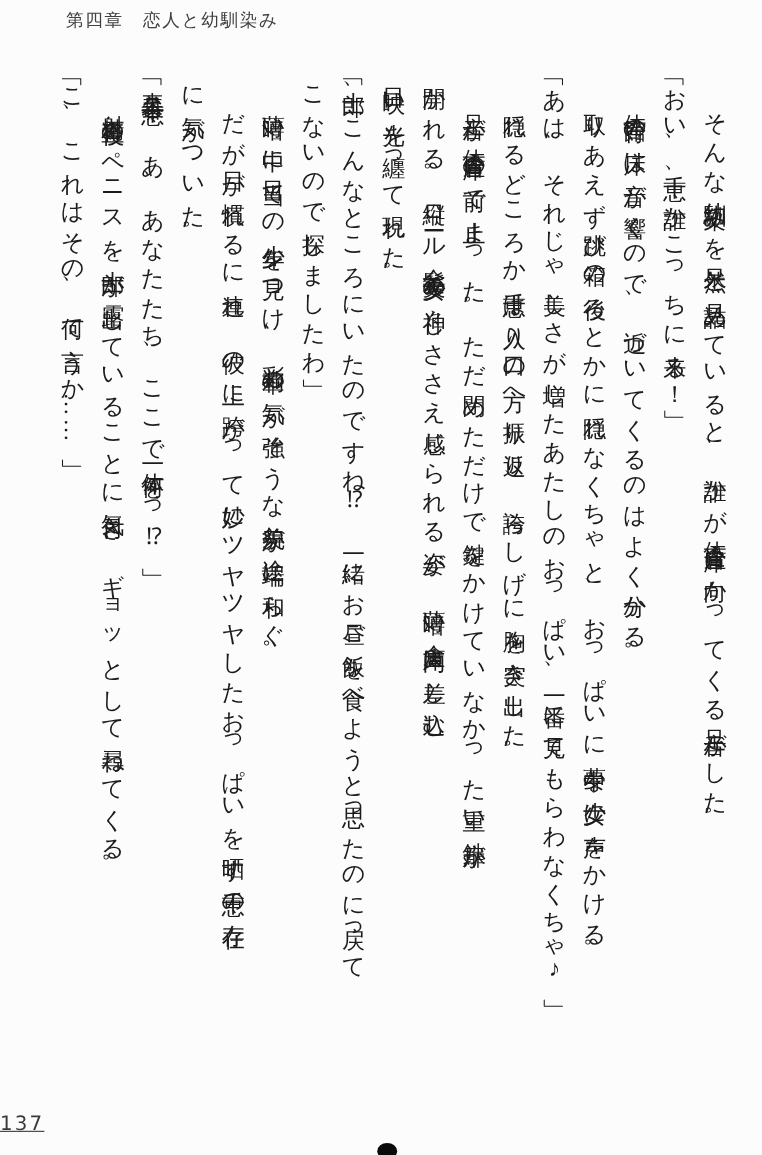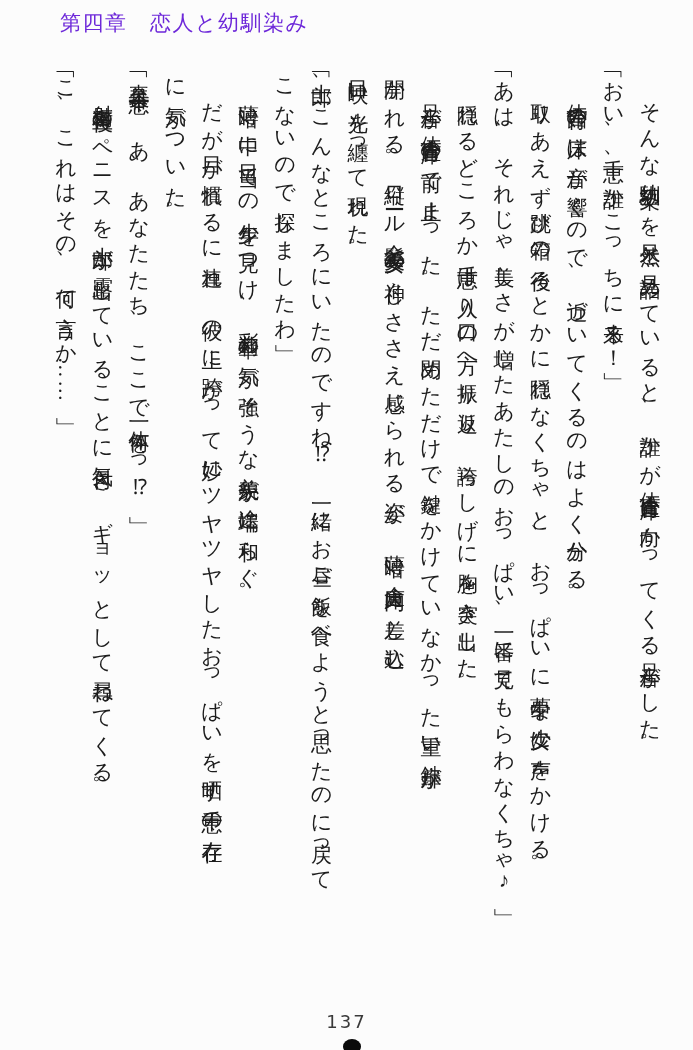--- a/index.html
+++ b/index.html
@@ -14,23 +14,23 @@
   }
   .page {
     position: absolute;
     inset: 0;
     background: linear-gradient(180deg, #fdfdfd 0%, #fbfbfa 60%, #fcfcfб 100%);
   }
   .chapter-header {
     position: absolute;
     left: 60px;
     top: 9px;
-    font-size: 21px;
+    font-size: 16px;
     letter-spacing: 1.5px;
-    color: #6d28d9;
+    color: #404040;
     white-space: nowrap;
   }
   .body-text {
     position: absolute;
     top: 64px;
     right: 25px;
     height: 946px;
     writing-mode: vertical-rl;
     text-orientation: mixed;
     font-size: 21px;
@@ -40,25 +40,26 @@
   }
   .tline {
     margin: 0;
     white-space: nowrap;
   }
   .page-number {
     position: absolute;
     left: 0;
     top: 1011px;
     width: 100%;
-    text-align: center;
+    text-align: left;
     font-size: 18px;
     letter-spacing: 2px;
     color: #3a3a3a;
     font-family: "DejaVu Sans", sans-serif;
+    text-decoration: underline;
   }
   .print-dot {
     position: absolute;
     left: 343px;
     top: 1039px;
     width: 18px;
     height: 15px;
     background: #0a0a0a;
     border-radius: 50%;
   }

